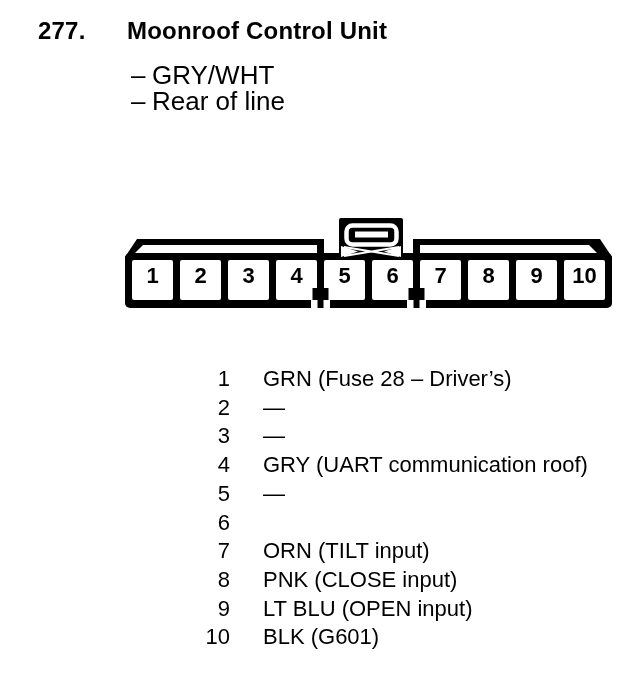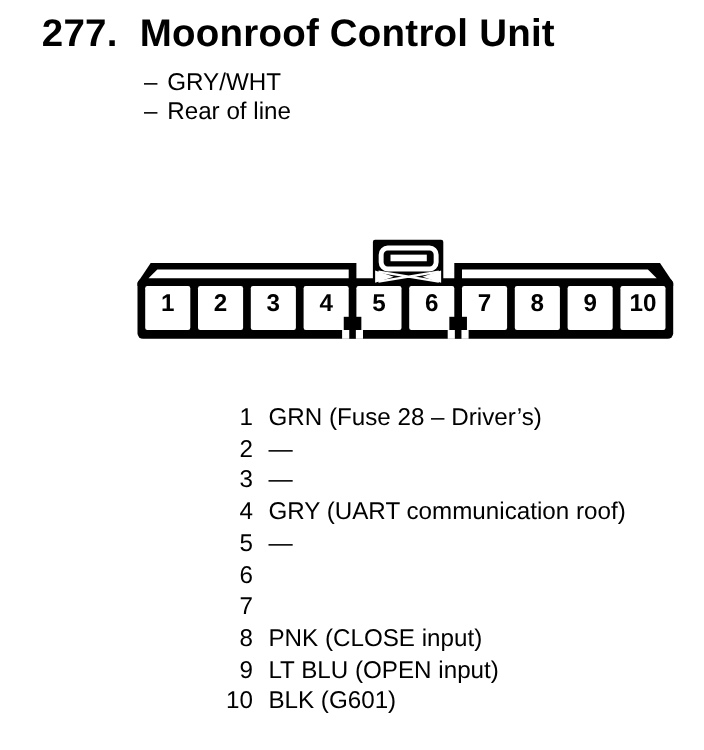--- a/index.html
+++ b/index.html
@@ -6,45 +6,45 @@
   body {
     width: 640px; height: 682px;
     background: #ffffff;
     color: #000000;
     position: relative;
     overflow: hidden;
     font-family: "Liberation Sans", "DejaVu Sans", sans-serif;
   }
   .title-row {
     position: absolute; left: 38px; top: 13px;
-    font-size: 35px; font-weight: bold; line-height: 36px;
+    font-size: 24px; font-weight: bold; line-height: 36px;
     letter-spacing: 0.2px; white-space: nowrap;
   }
   .title-num { display: inline-block; width: 89px; }
   .notes {
     position: absolute; left: 131px; top: 62px;
-    font-size: 22px; line-height: 26px;
+    font-size: 26px; line-height: 26px;
   }
   .note-line { white-space: nowrap; }
   .note-dash { display: inline-block; width: 21px; }
   #connector-svg {
     position: absolute; left: 120px; top: 213px;
     width: 498px; height: 100px;
   }
   .pin-cell-num {
     font-family: "Liberation Sans", "DejaVu Sans", sans-serif;
     font-size: 22px; font-weight: bold; fill: #000;
   }
   .pin-list {
     position: absolute; left: 0; top: 365px; width: 640px;
     font-size: 22px; line-height: 28.7px;
   }
   .pin-row { display: flex; white-space: nowrap; }
   .pin-num { width: 230px; text-align: right; }
-  .pin-desc { margin-left: 14px; }
+  .pin-desc { margin-left: 33px; }
 </style>
 </head>
 <body>
 
 <div class="title-row">
   <span class="title-num">277.</span><span class="title-text">Moonroof Control Unit</span>
 </div>
 
 <div class="notes" id="notes">
     <div class="note-line"><span class="note-dash">–</span><span>GRY/WHT</span></div>
@@ -124,20 +124,21 @@
     </div>
     <div class="pin-row">
       <div class="pin-num">5</div>
       <div class="pin-desc">—</div>
     </div>
     <div class="pin-row">
       <div class="pin-num">6</div>
     </div>
     <div class="pin-row">
       <div class="pin-num">7</div>
+      <div class="pin-desc">ORN (TILT input)</div>
     </div>
     <div class="pin-row">
       <div class="pin-num">8</div>
       <div class="pin-desc">PNK (CLOSE input)</div>
     </div>
     <div class="pin-row">
       <div class="pin-num">9</div>
       <div class="pin-desc">LT BLU (OPEN input)</div>
     </div>
     <div class="pin-row">

